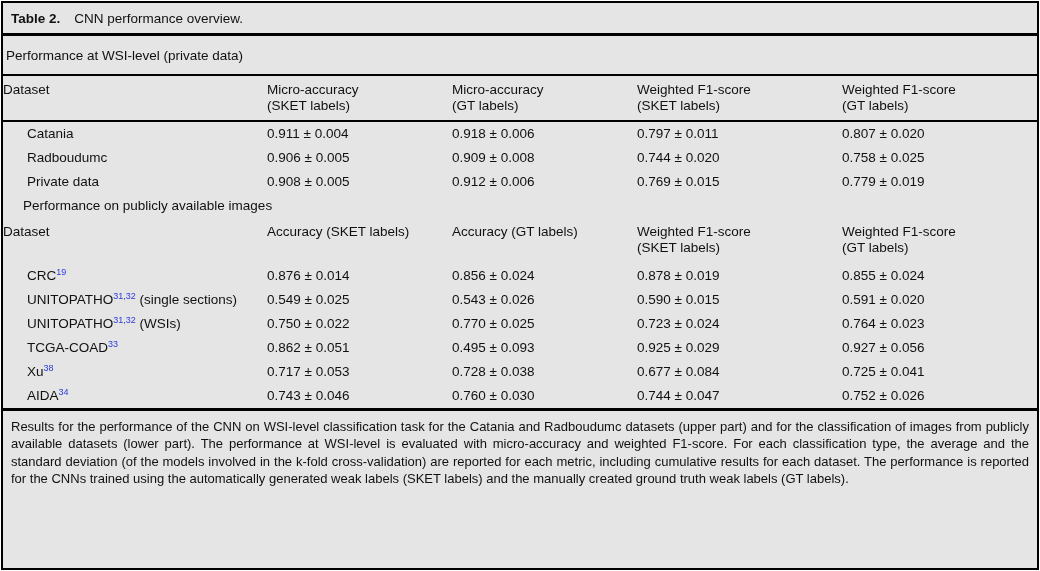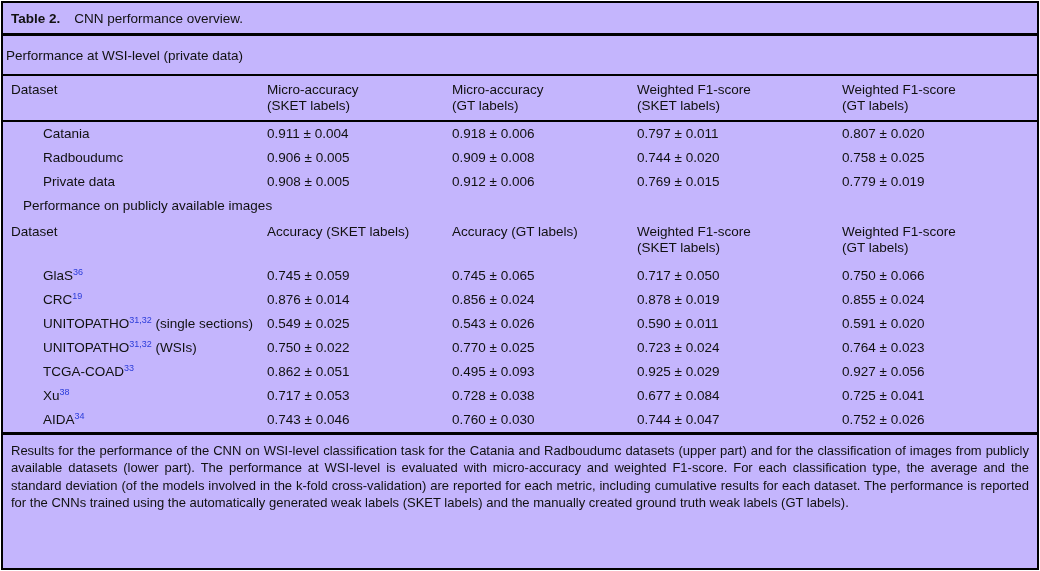--- a/index.html
+++ b/index.html
@@ -11,21 +11,21 @@
     font-family: "Liberation Sans", "DejaVu Sans", sans-serif;
     color: #111111;
   }
   .frame {
     box-sizing: border-box;
     width: 1038px;
     height: 569px;
     margin: 1px;
     border: 2px solid #000000;
     overflow: hidden;
-    background: #c4b5fd;
+    background: #e5e5e5;
   }
   .title-row {
     height: 30px;
     display: flex;
     align-items: center;
     padding: 0 8px;
     font-size: 13.5px;
   }
   .title-row .tnum { font-weight: bold; margin-right: 14px; }
   .rule { width: 100%; background: #000000; }
@@ -44,23 +44,23 @@
     width: 100%;
     font-size: 13.5px;
   }
   col.c1 { width: 264px; }
   col.c2 { width: 185px; }
   col.c3 { width: 185px; }
   col.c4 { width: 205px; }
   th, td { text-align: left; font-weight: normal; padding: 0; vertical-align: top; }
   tr.hdr1 > th { padding: 6px 4px 6px 0; line-height: 16px; border-bottom: 2px solid #000; }
   tr.hdr2 > th { padding: 6px 4px 8px 0; line-height: 16px; }
-  tr.hdr1 > th.first, tr.hdr2 > th.first { padding-left: 8px; }
+  tr.hdr1 > th.first, tr.hdr2 > th.first { }
   tr.datarow > td { line-height: 24px; height: 24px; white-space: nowrap; overflow: hidden; }
-  tr.datarow > td.name { padding-left: 40px; margin-top: 14px; }
+  tr.datarow > td.name { padding-left: 24px; margin-top: 14px; }
   tr.section-row > td {
     line-height: 24px; height: 24px; padding-left: 20px; white-space: nowrap;
   }
   sup.ref {
     font-size: 9px;
     vertical-align: super;
     line-height: 0;
     color: #2b3cd9;
     cursor: pointer;
   }
@@ -157,38 +157,31 @@
         <div>Weighted F1-score</div>
         <div>(SKET labels)</div>
       </th>
       <th>
         <div>Weighted F1-score</div>
         <div>(GT labels)</div>
       </th>
     </tr>
 
     <tr class="datarow">
-      <td class="name"><span>GlaS</span><sup class="ref">36</sup><span></span></td>
-      <td>0.745 ± 0.059</td>
-      <td>0.745 ± 0.065</td>
-      <td>0.717 ± 0.050</td>
-      <td>0.750 ± 0.066</td>
-    </tr>
-    <tr class="datarow">
       <td class="name"><span>CRC</span><sup class="ref">19</sup><span></span></td>
       <td>0.876 ± 0.014</td>
       <td>0.856 ± 0.024</td>
       <td>0.878 ± 0.019</td>
       <td>0.855 ± 0.024</td>
     </tr>
     <tr class="datarow">
       <td class="name"><span>UNITOPATHO</span><sup class="ref">31,32</sup><span> (single sections)</span></td>
       <td>0.549 ± 0.025</td>
       <td>0.543 ± 0.026</td>
-      <td>0.590 ± 0.011</td>
+      <td>0.590 ± 0.015</td>
       <td>0.591 ± 0.020</td>
     </tr>
     <tr class="datarow">
       <td class="name"><span>UNITOPATHO</span><sup class="ref">31,32</sup><span> (WSIs)</span></td>
       <td>0.750 ± 0.022</td>
       <td>0.770 ± 0.025</td>
       <td>0.723 ± 0.024</td>
       <td>0.764 ± 0.023</td>
     </tr>
     <tr class="datarow">

